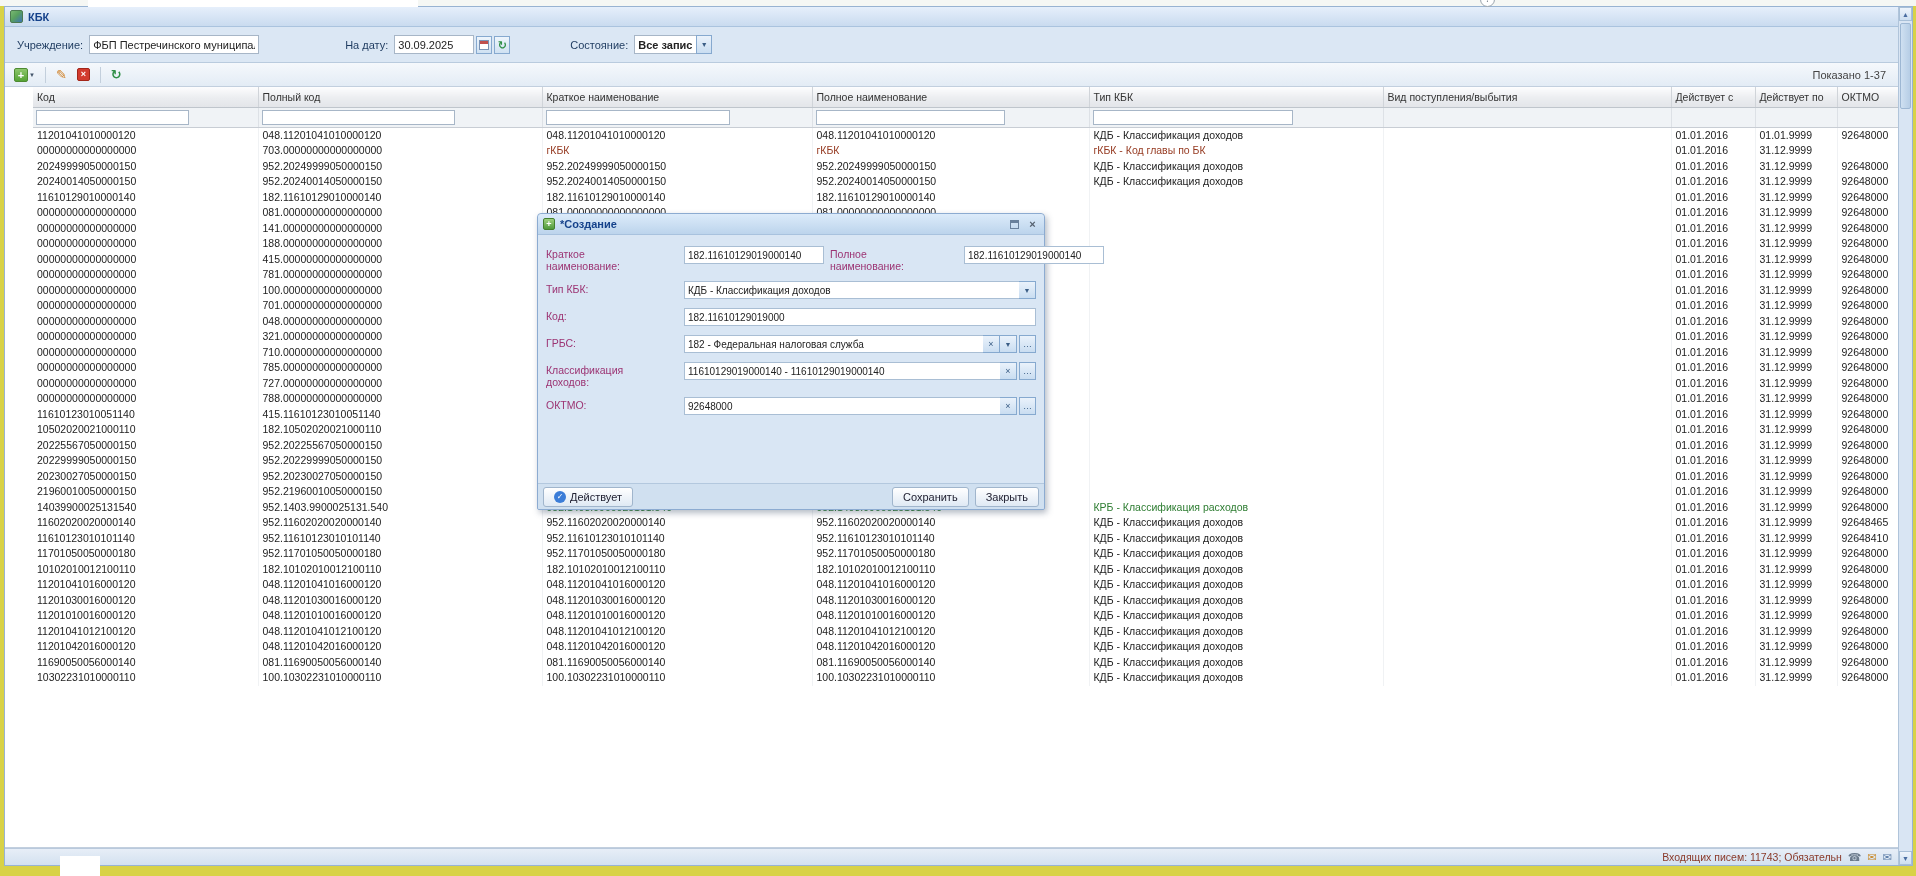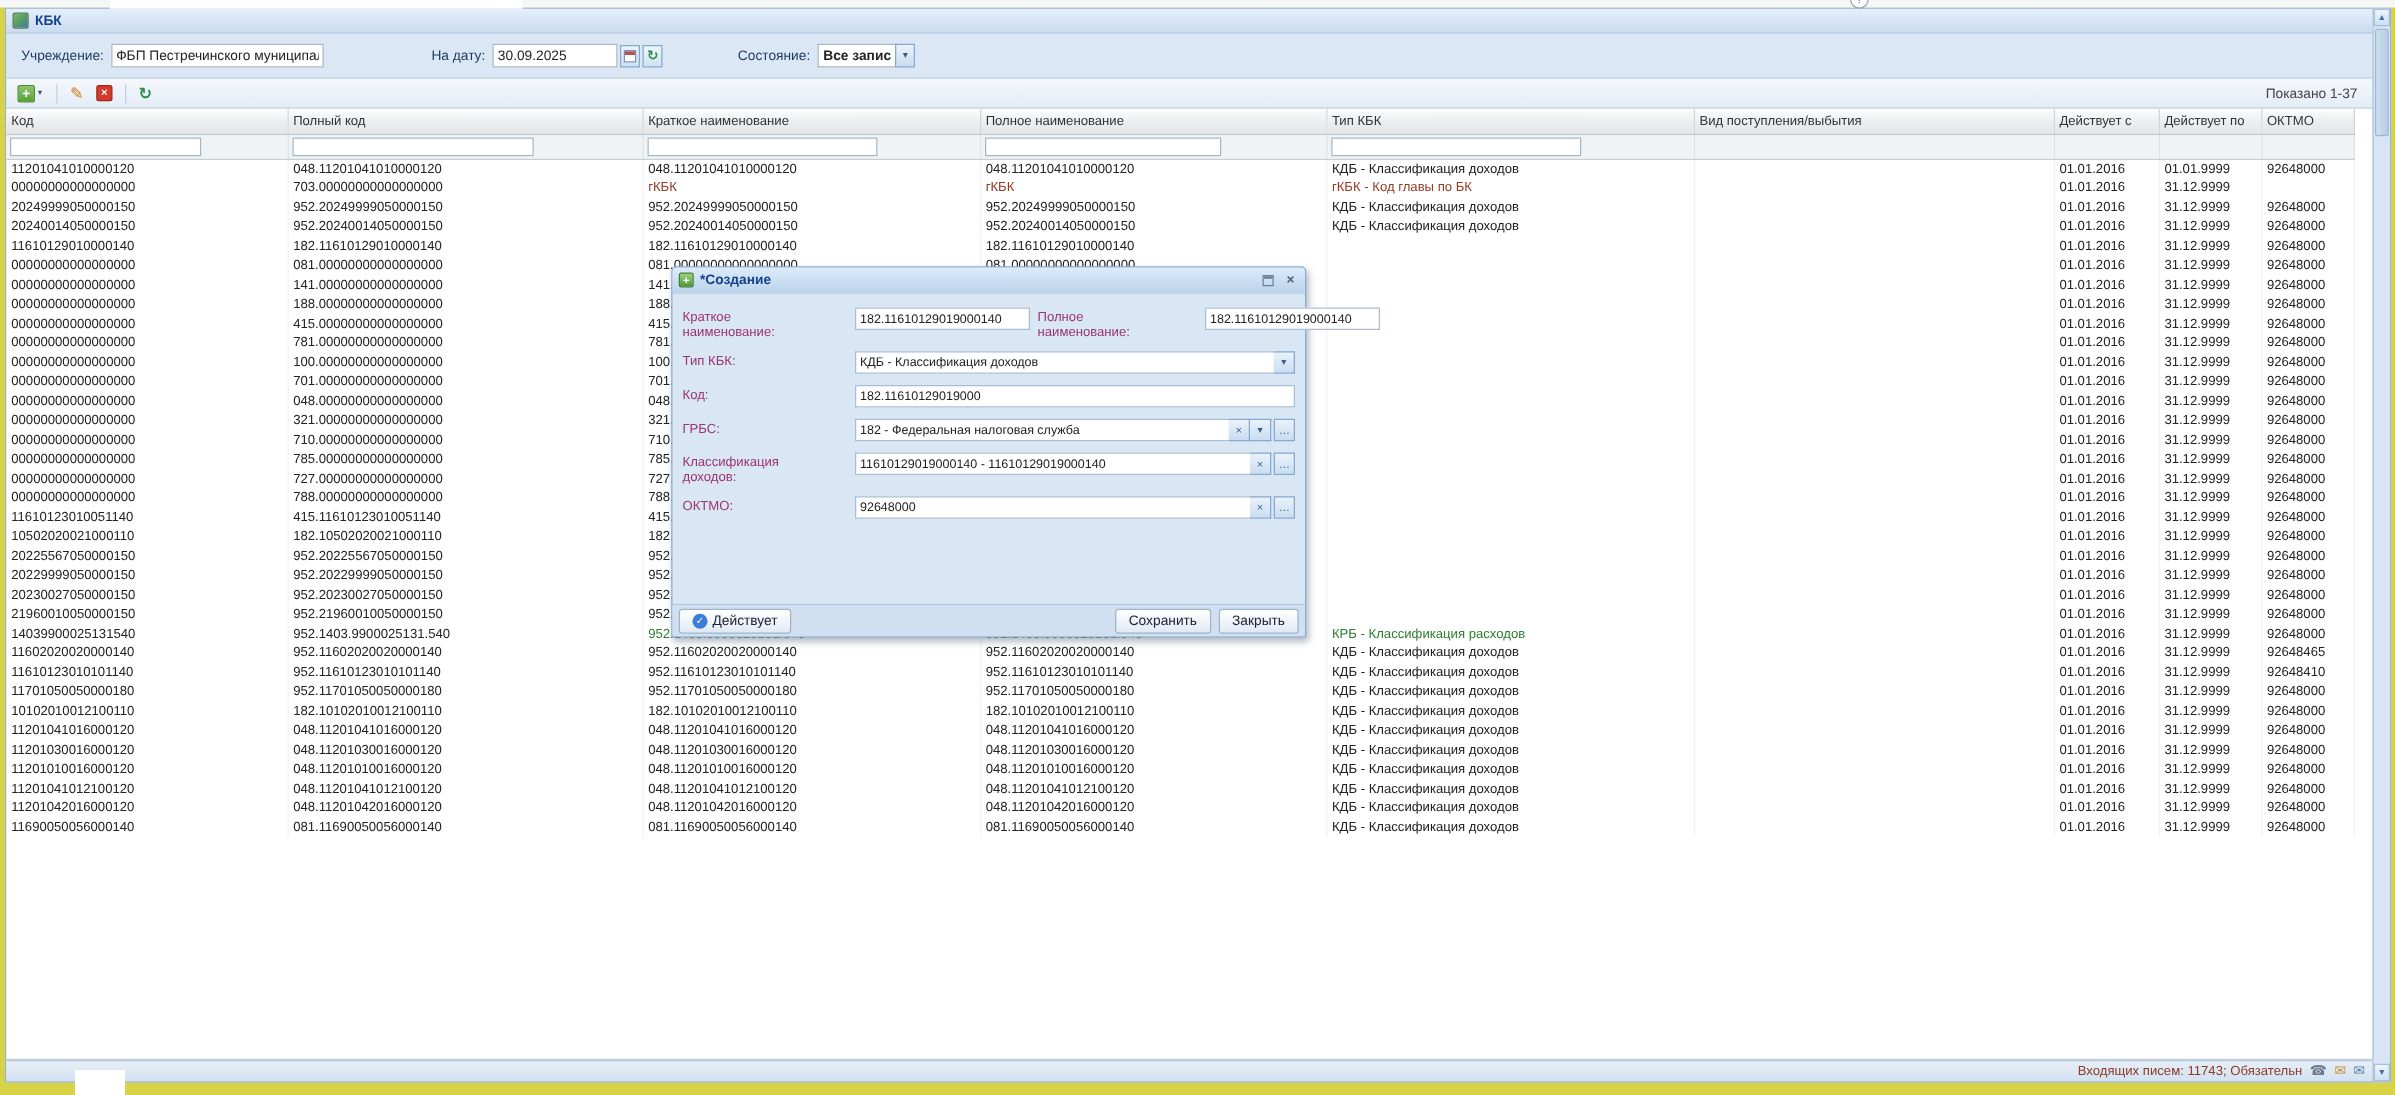--- a/index.html
+++ b/index.html
@@ -39,21 +39,21 @@
   .tb-btn { display:inline-flex; align-items:center; gap:1px; padding:1px 2px; border:1px solid transparent; border-radius:2px; cursor:pointer;}
   .icon-add { width:14px; height:14px; border-radius:2px; background:linear-gradient(#8cc66b,#55a335); border:1px solid #4d8a31; color:#fff; font-weight:bold; font-size:11px; line-height:12px; text-align:center;}
   .dd-arrow { font-size:6px; color:#44566b; }
   .icon-edit { color:#cf7c1e; font-size:13px; line-height:13px;}
   .icon-del { width:13px; height:13px; border-radius:2px; background:#d23b2e; border:1px solid #a32619; color:#fff; font-weight:bold; font-size:9px; line-height:11px; text-align:center;}
   .icon-refresh { color:#2f8f46; font-size:13px; font-weight:bold; line-height:13px;}
   .tb-sep { width:1px; height:16px; background:#c3cfdc; margin:0 3px;}
   .tb-spacer { flex:1; }
   .shown { color:#444; margin-right:6px; }
   
-  .grid-wrap { flex:1 1 auto; background:#fff; overflow:hidden; position:relative; border-bottom:1px solid #c2cfde;}
+  .grid-wrap { flex:1 1 auto; background:#fff; overflow:hidden; position:relative; border-bottom:1px solid #c2cfde;padding-left:28px;}
   table.grid { border-collapse:collapse; table-layout:fixed; width:1878px; }
   table.grid th { background:linear-gradient(#fdfdfe,#ebedf0 55%,#e3e5e9); border-right:1px solid #d0d4d9; border-bottom:1px solid #bfc5cc;
     font-weight:normal; font-size:10.5px; color:#333; text-align:left; padding:3px 4px; height:20px; white-space:nowrap; overflow:hidden; cursor:pointer;}
   td.fcell { background:#f0f3f6; border-right:1px solid #dde1e6; border-bottom:1px solid #c8cdd4; height:20px; padding:2px 3px;}
   .finput { width:70%; height:15px; border:1px solid #a7b6c7; background:#fff; font-family:inherit; font-size:10px; padding:0 2px;}
   table.grid td.cell { font-size:10.5px; height:15.5px; line-height:15.5px; padding:0 4px; border-right:1px solid #f0f2f4;
     white-space:nowrap; overflow:hidden; color:#222;}
   td.cell.link { color:#2a5fae; }
   td.cell.link.s-brown { color:#963b22; }
   td.cell.link.s-green { color:#2e7d32; }
@@ -110,21 +110,21 @@
 
     <div class="win-header">
       <span class="win-icon"></span>
       <span class="win-title">КБК</span>
     </div>
 
     <div class="filter-panel">
       <span class="flabel" style="margin-left:4px;">Учреждение:</span>
       <input class="tinput" style="width: 170px;" value="ФБП Пестречинского муниципаль">
       <span class="flabel" style="margin-left:86px;">На дату:</span>
-      <input class="tinput" style="width: 100px;" value="30.09.2025">
+      <input class="tinput" style="width: 80px;" value="30.09.2025">
       <span class="mini-btn">
           <span class="cal-glyph"></span>
         </span>
       <span class="mini-btn">
           <span class="refresh-glyph">↻</span>
         </span>
       <span class="flabel" style="margin-left:60px;">Состояние:</span>
       <span class="combo">
         <input class="tinput" style="width: 62px; font-weight: bold;" readonly="" value="Все записи">
         <span class="trigger">▼</span>
@@ -567,20 +567,31 @@
               <td class="cell s-blue">11690050056000140</td>
               <td class="cell s-blue">081.11690050056000140</td>
               <td class="cell link s-blue">081.11690050056000140</td>
               <td class="cell link s-blue">081.11690050056000140</td>
               <td class="cell link s-blue">КДБ - Классификация доходов</td>
               <td class="cell s-blue"></td>
               <td class="cell s-blue">01.01.2016</td>
               <td class="cell s-blue">31.12.9999</td>
               <td class="cell s-blue">92648000</td>
             </tr>
+            <tr>
+              <td class="cell s-blue">10302231010000110</td>
+              <td class="cell s-blue">100.10302231010000110</td>
+              <td class="cell link s-blue">100.10302231010000110</td>
+              <td class="cell link s-blue">100.10302231010000110</td>
+              <td class="cell link s-blue">КДБ - Классификация доходов</td>
+              <td class="cell s-blue"></td>
+              <td class="cell s-blue">01.01.2016</td>
+              <td class="cell s-blue">31.12.9999</td>
+              <td class="cell s-blue">92648000</td>
+            </tr>
           </tbody>
       </table>
     </div>
 
     <div class="statusbar">
       <span class="status-text">Входящих писем: 11743; Обязательн</span>
       <span class="st-icon st-phone">☎</span>
       <span class="st-icon st-mail1">✉</span>
       <span class="st-icon st-mail2">✉</span>
     </div>

